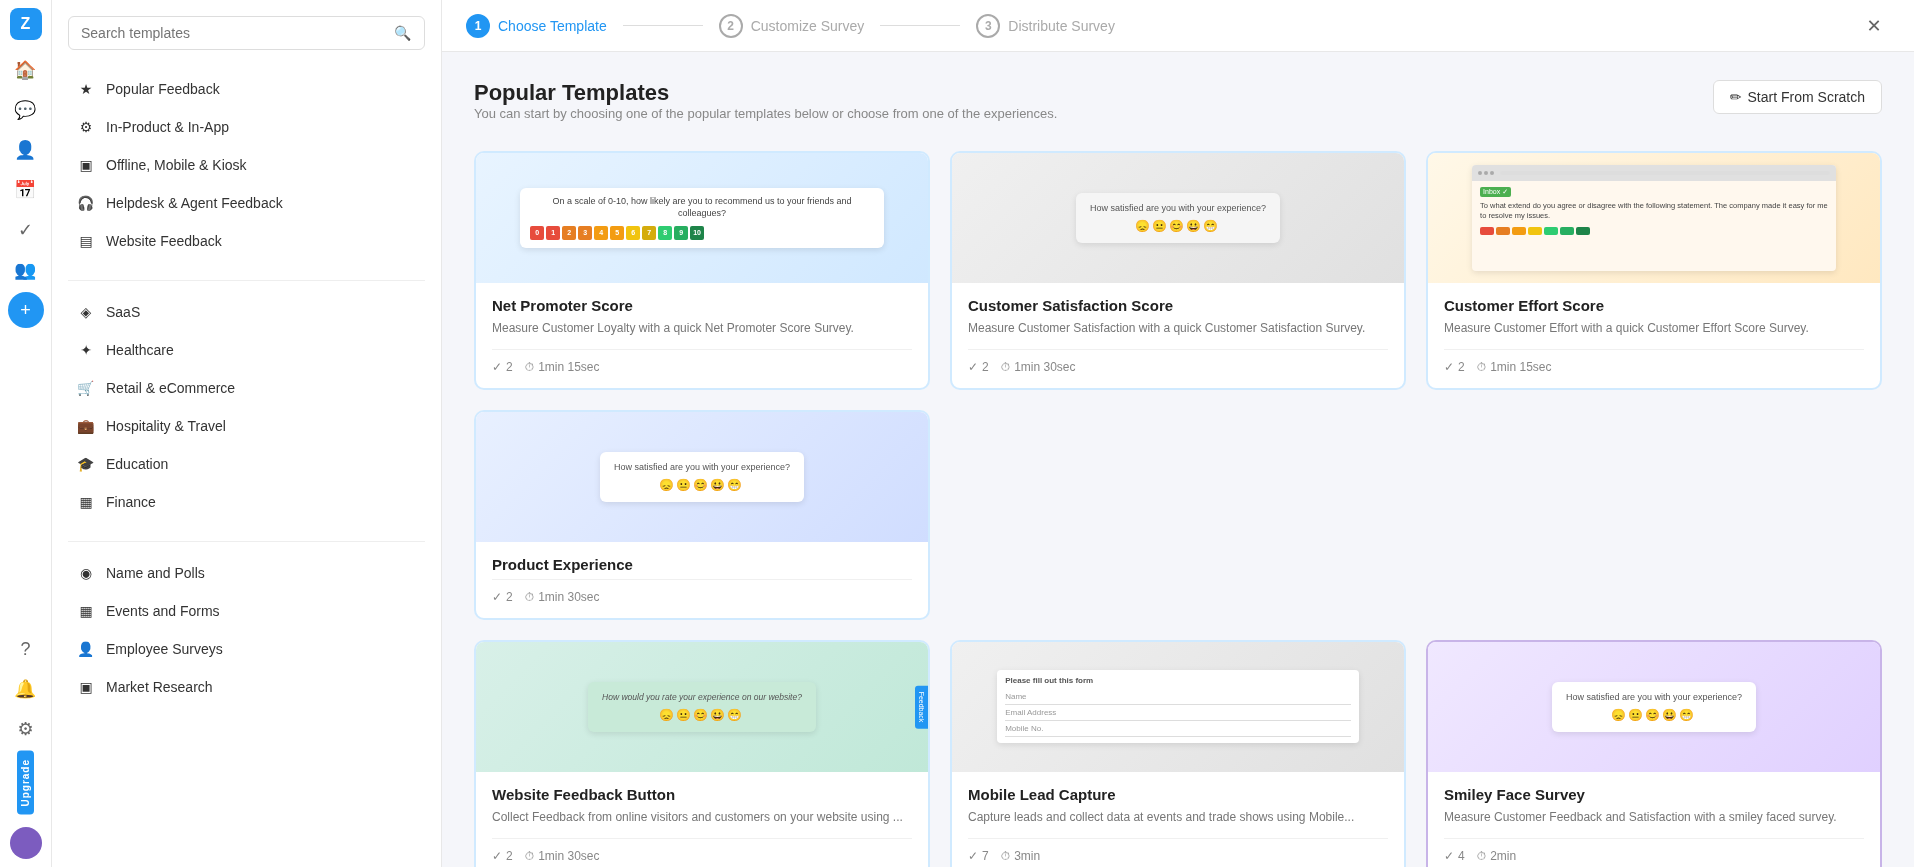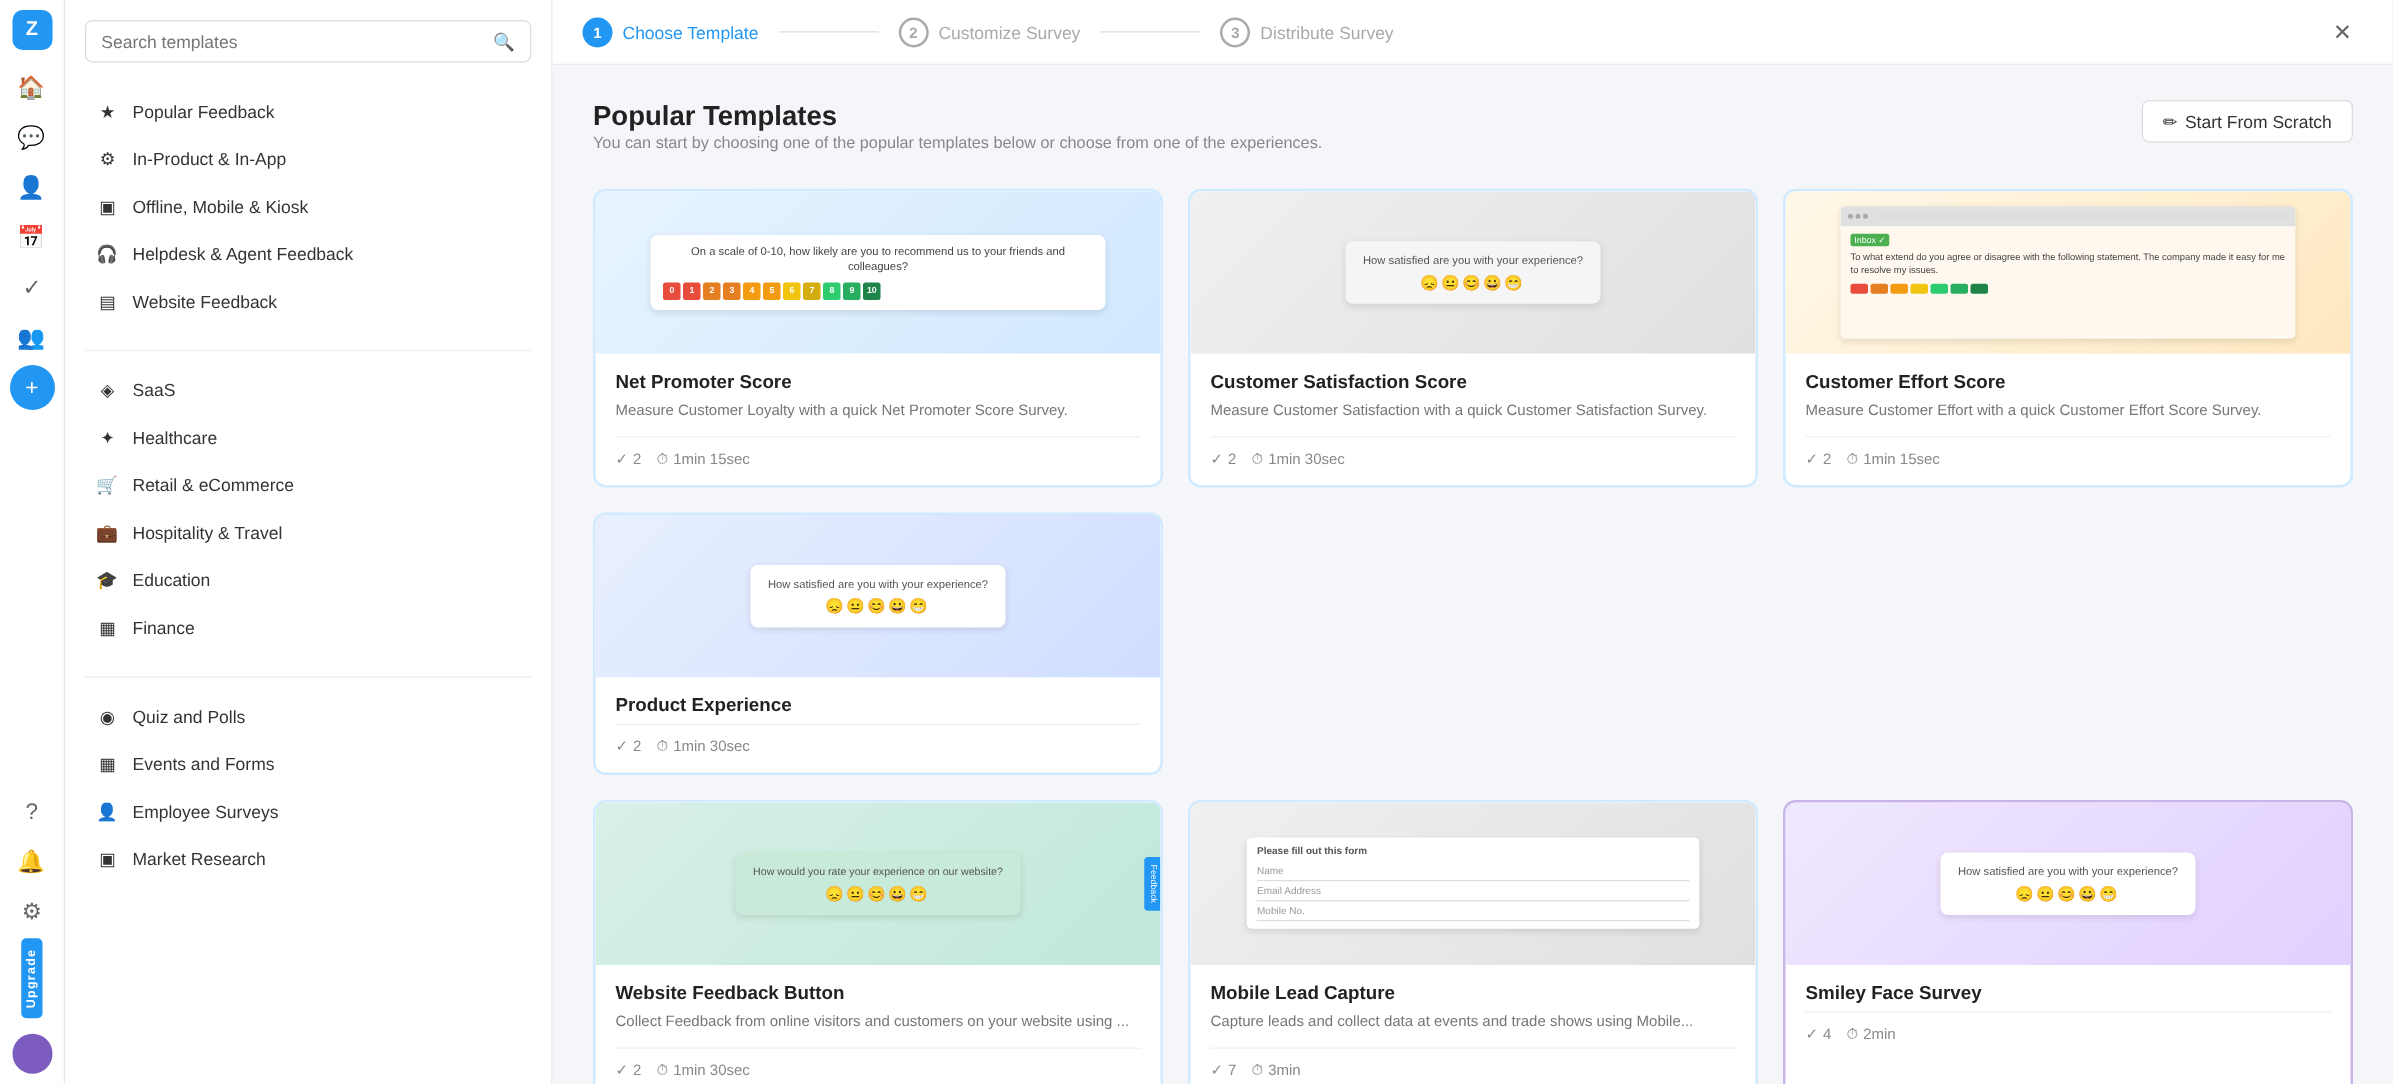--- a/index.html
+++ b/index.html
@@ -228,21 +228,21 @@
       <span class="icon">▦</span>
       <span>Finance</span>
     </div>
   </div>
 
   <div class="sidebar-divider"></div>
 
   <div class="sidebar-section">
     <div class="sidebar-item">
       <span class="icon">◉</span>
-      <span>Quiz and Polls</span>
+      <span>Name and Polls</span>
     </div>
     <div class="sidebar-item">
       <span class="icon">▦</span>
       <span>Events and Forms</span>
     </div>
     <div class="sidebar-item">
       <span class="icon">👤</span>
       <span>Employee Surveys</span>
     </div>
     <div class="sidebar-item">
@@ -417,21 +417,21 @@
       </div>
 
     </div>
 
     <div class="template-grid row2">
 
       <div class="template-card">
         <div class="card-preview">
           <div class="preview-wfb" style="position:relative;">
             <div style="background:#c8ead8; border-radius:6px; padding:10px 14px; box-shadow:0 2px 6px rgba(0,0,0,0.1); text-align:center; max-width:80%; position:relative;">
-              <div style="font-size:8.5px; color:#555; margin-bottom:6px;">How would you rate your experience on our website?</div>
+              <div style="font-size:8.5px; color:#555; margin-bottom:6px;font-style:italic;">How would you rate your experience on our website?</div>
               <div class="emojis">😞😐😊😀😁</div>
             </div>
             <div style="position:absolute; right:0; top:50%; transform:translateY(-50%); background:#2196F3; color:#fff; font-size:7px; writing-mode:vertical-rl; padding:6px 3px; border-radius:3px 0 0 3px;">Feedback</div>
           </div>
         </div>
         <div class="card-body">
           <div class="card-title">Website Feedback Button</div>
           <div class="card-desc">Collect Feedback from online visitors and customers on your website using ...</div>
           <div class="card-meta">
             <div class="meta-item">
@@ -477,20 +477,21 @@
         <div class="card-preview">
           <div class="preview-sfs">
             <div style="background:#fff; border-radius:6px; padding:10px 14px; box-shadow:0 2px 6px rgba(0,0,0,0.1); text-align:center; max-width:85%;">
               <div style="font-size:9px; color:#555; margin-bottom:6px;">How satisfied are you with your experience?</div>
               <div class="emojis">😞😐😊😀😁</div>
             </div>
           </div>
         </div>
         <div class="card-body">
           <div class="card-title">Smiley Face Survey</div>
+          <div class="card-desc">Measure Customer Feedback and Satisfaction with a smiley faced survey.</div>
           <div class="card-meta">
             <div class="meta-item">
               <span>✓</span>
               <span>4</span>
             </div>
             <div class="meta-item">
               <span>⏱</span>
               <span>2min</span>
             </div>
           </div>

